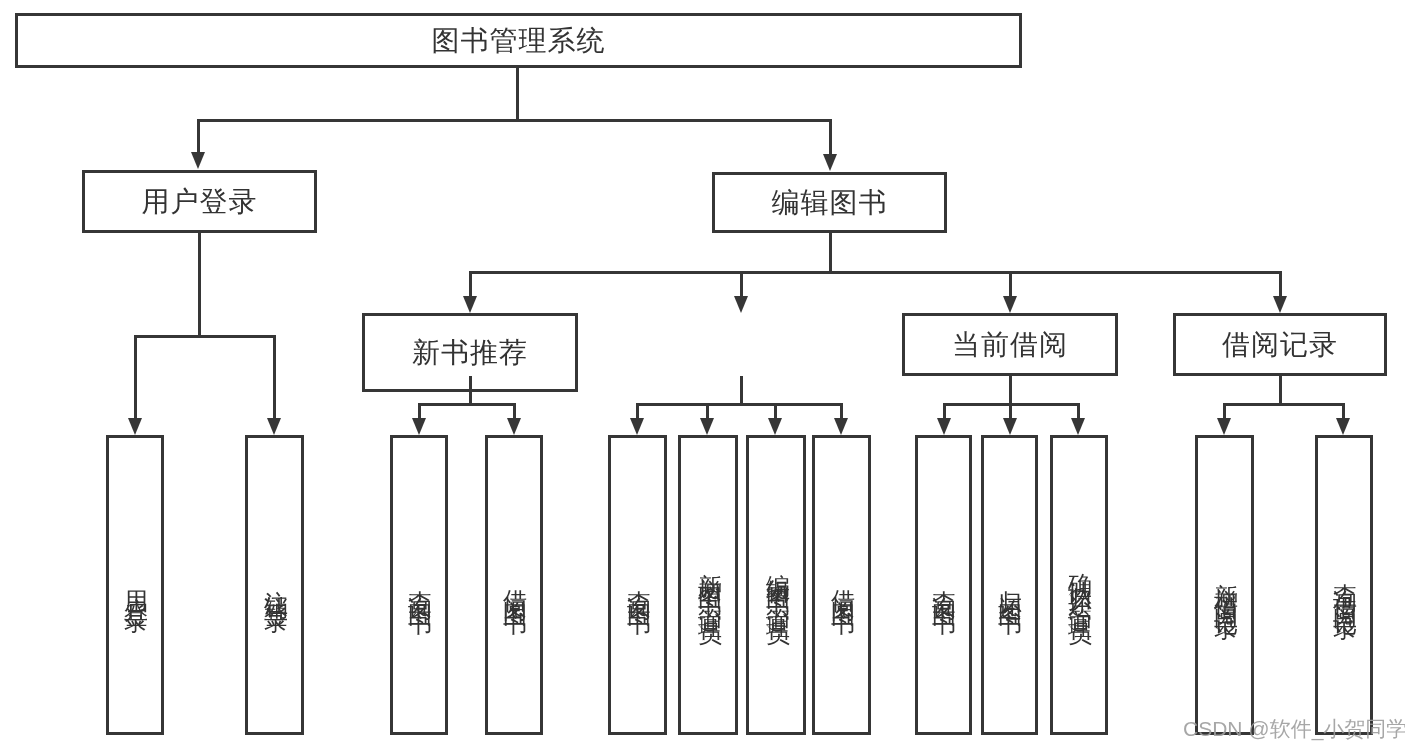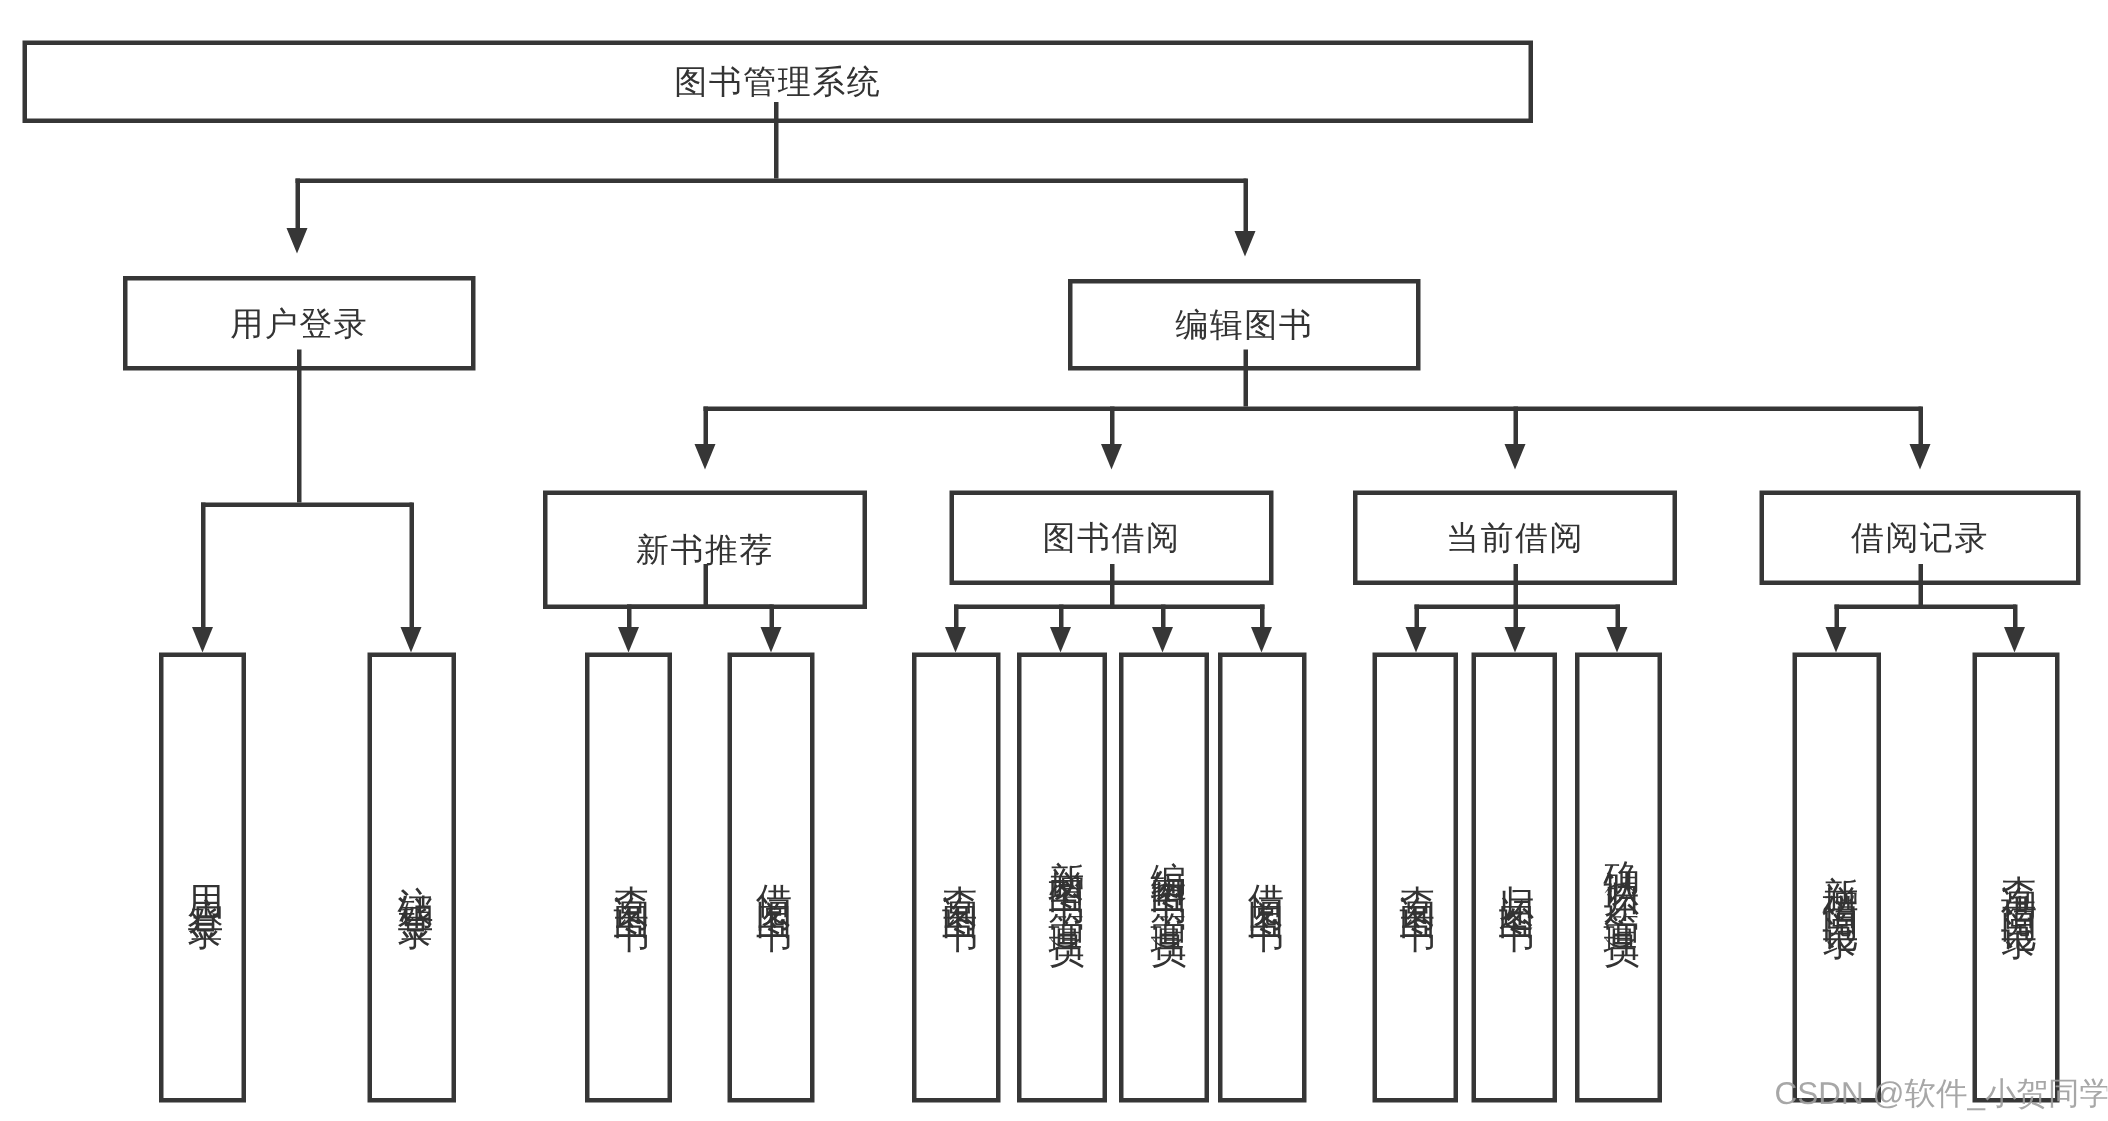--- a/index.html
+++ b/index.html
@@ -15,23 +15,22 @@
     position: absolute;
     box-sizing: border-box;
     border: 3px solid #363636;
     background: #ffffff;
     color: #333333;
   }
   .hbox {
     display: flex;
     align-items: center;
     justify-content: center;
-    font-size: 22px;
+    font-size: 28px;
     letter-spacing: 1px;
-    margin-top: 14px;
   }
   .vbox {
     writing-mode: vertical-rl;
     text-orientation: mixed;
     text-align: center;
     font-size: 24px;
     letter-spacing: 7px;
     line-height: 50px;
   }
   .hline { position: absolute; height: 3px; background: #363636; }
@@ -83,21 +82,20 @@
   <div class="vline" style="left:469px; top:271px; height:26px;"></div>
   <div class="arrowhead" style="left:463px; top:296px;"></div>
   <div class="vline" style="left:740px; top:271px; height:26px;"></div>
   <div class="arrowhead" style="left:734px; top:296px;"></div>
   <div class="vline" style="left:1009px; top:271px; height:26px;"></div>
   <div class="arrowhead" style="left:1003px; top:296px;"></div>
   <div class="vline" style="left:1279px; top:271px; height:26px;"></div>
   <div class="arrowhead" style="left:1273px; top:296px;"></div>
 
   <div class="box hbox" style="left:362px; top:313px; width:216px; height:79px;">新书推荐</div>
-  <div class="box hbox" style="left:633px; top:313px; width:216px; height:63px;">图书借阅</div>
   <div class="box hbox" style="left:902px; top:313px; width:216px; height:63px;">当前借阅</div>
   <div class="box hbox" style="left:1173px; top:313px; width:214px; height:63px;">借阅记录</div>
 
   <div class="vline" style="left:469px; top:376px; height:29px;"></div>
   <div class="hline" style="left:418px; top:403px; width:97px;"></div>
   <div class="vline" style="left:418px; top:403px; height:17px;"></div>
   <div class="arrowhead" style="left:412px; top:418px;"></div>
   <div class="vline" style="left:513px; top:403px; height:17px;"></div>
   <div class="arrowhead" style="left:507px; top:418px;"></div>
 

